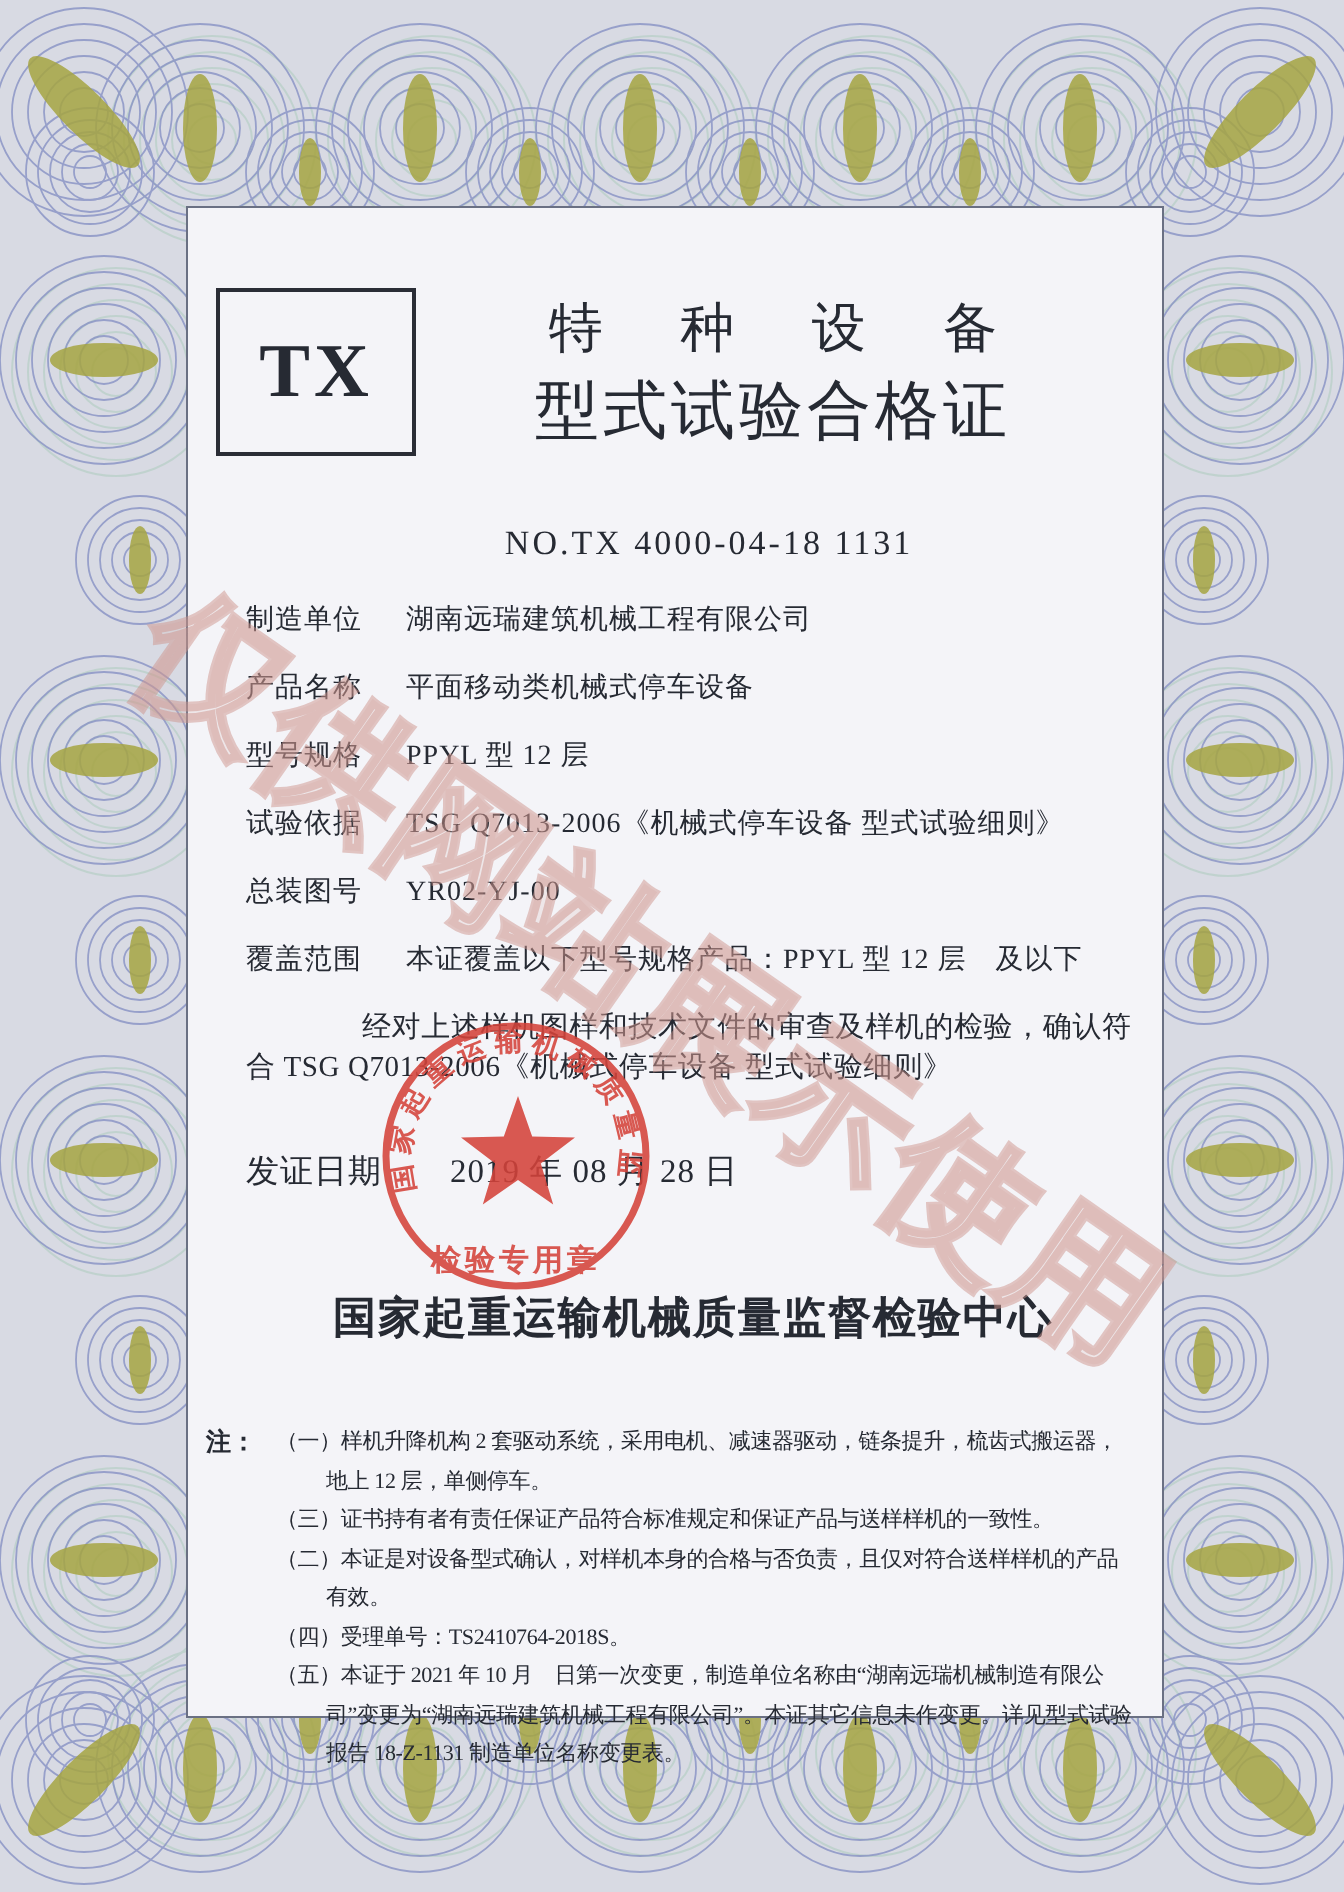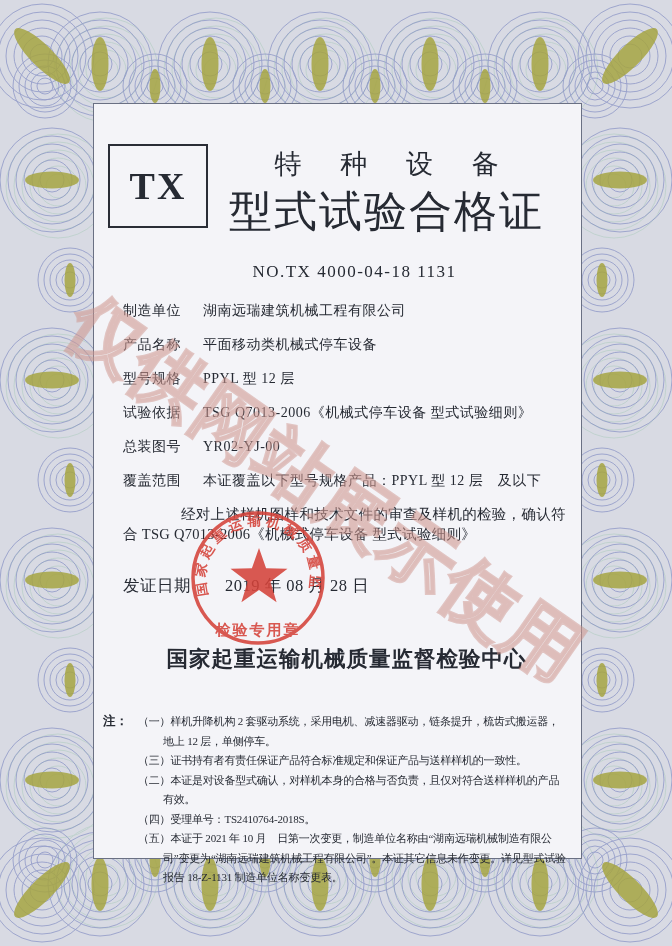--- a/index.html
+++ b/index.html
@@ -20,21 +20,21 @@
   }
   
   .hdr{position:absolute;top:40px;left:14px;right:16px;display:flex;align-items:flex-start;}
   .tx-box{
     width:96px;height:80px;border:2px solid #2a2d36;flex:0 0 auto;
     display:flex;align-items:center;justify-content:center;
     font-size:38px;font-weight:bold;letter-spacing:2px;
   }
   .titles{flex:1;text-align:center;padding-top:2px;}
   .cat-title{font-size:27px;letter-spacing:16px;text-indent:16px;margin-bottom:6px;}
-  .main-title{font-size:43px;letter-spacing:2px;line-height:1.1;}
+  .main-title{font-size:32px;letter-spacing:2px;line-height:1.1;}
   .certno{position:absolute;top:158px;left:0;width:100%;text-align:center;
     padding-left:34px;box-sizing:border-box;font-size:17px;letter-spacing:1.5px;}
   
   .fields{position:absolute;top:197px;left:29px;right:14px;}
   .frow{display:flex;line-height:20px;margin-bottom:14px;font-size:14px;}
   .flabel{flex:0 0 80px;letter-spacing:0.5px;}
   .fvalue{flex:1;letter-spacing:0.5px;}
   .conclusion{position:absolute;top:401px;left:29px;width:452px;
     font-size:14.5px;line-height:19.5px;text-indent:58px;letter-spacing:0.3px;}
   .issue-row{position:absolute;top:471px;left:29px;display:flex;font-size:16.5px;align-items:center;}

